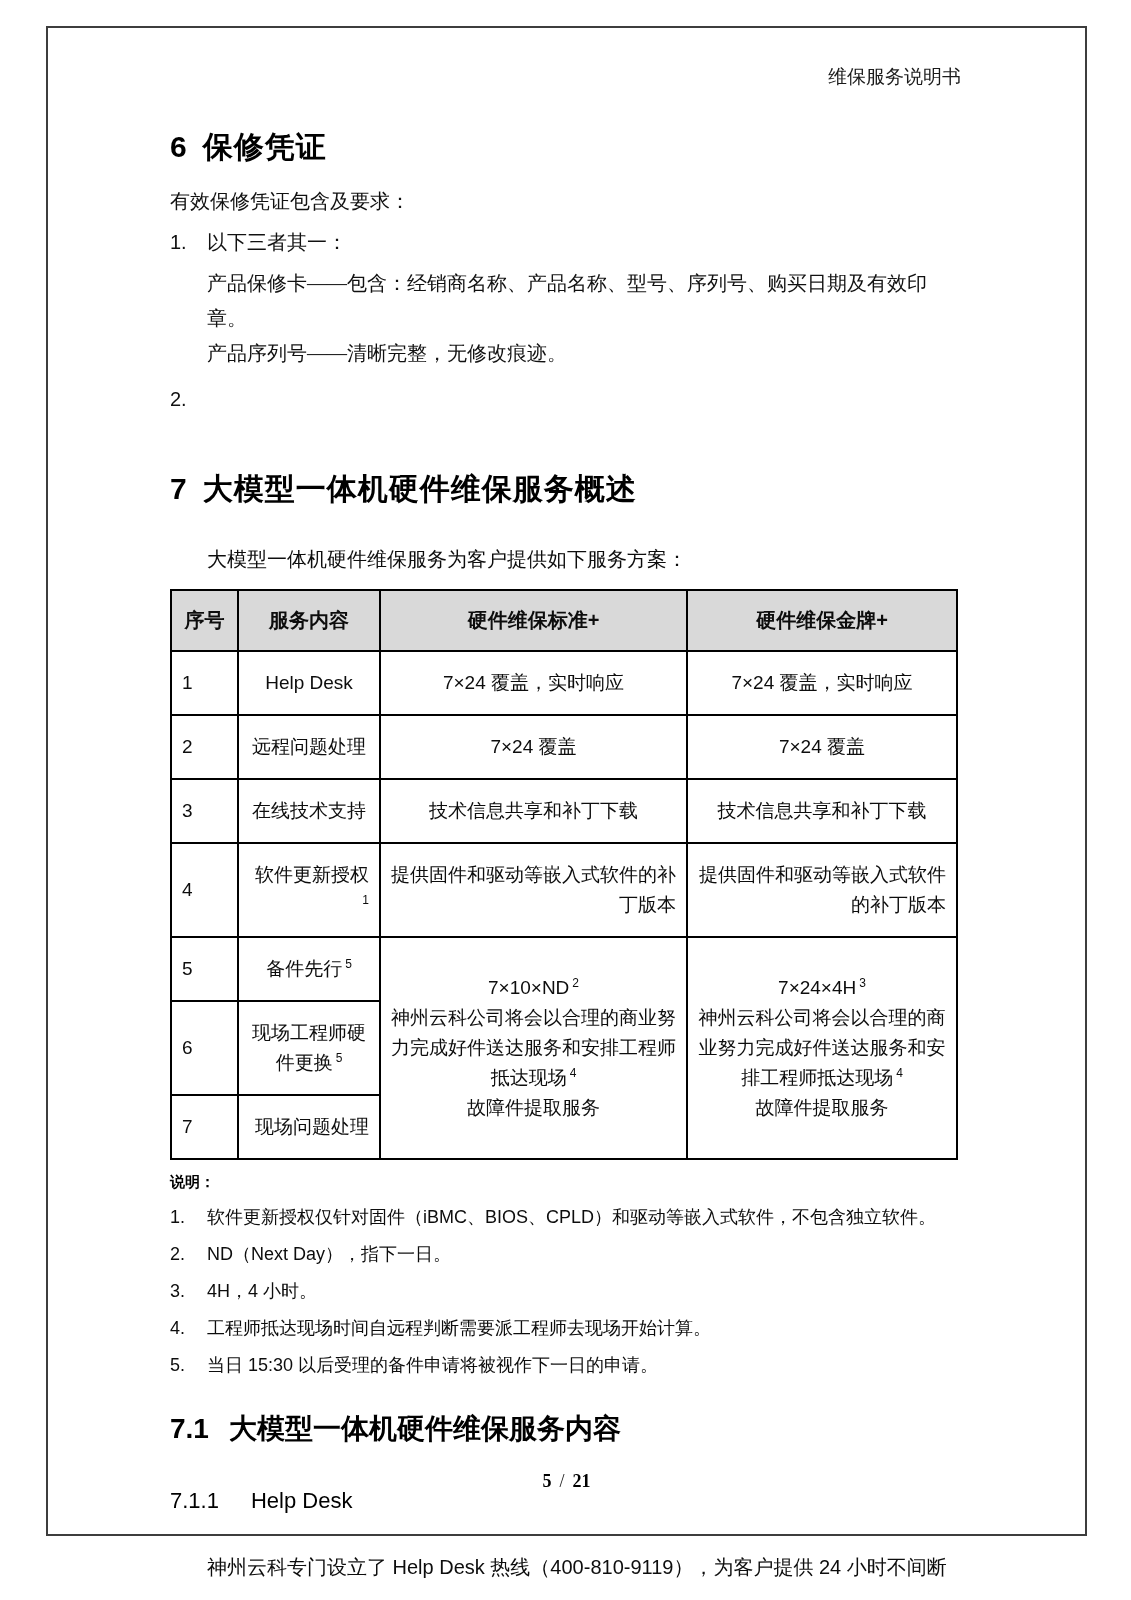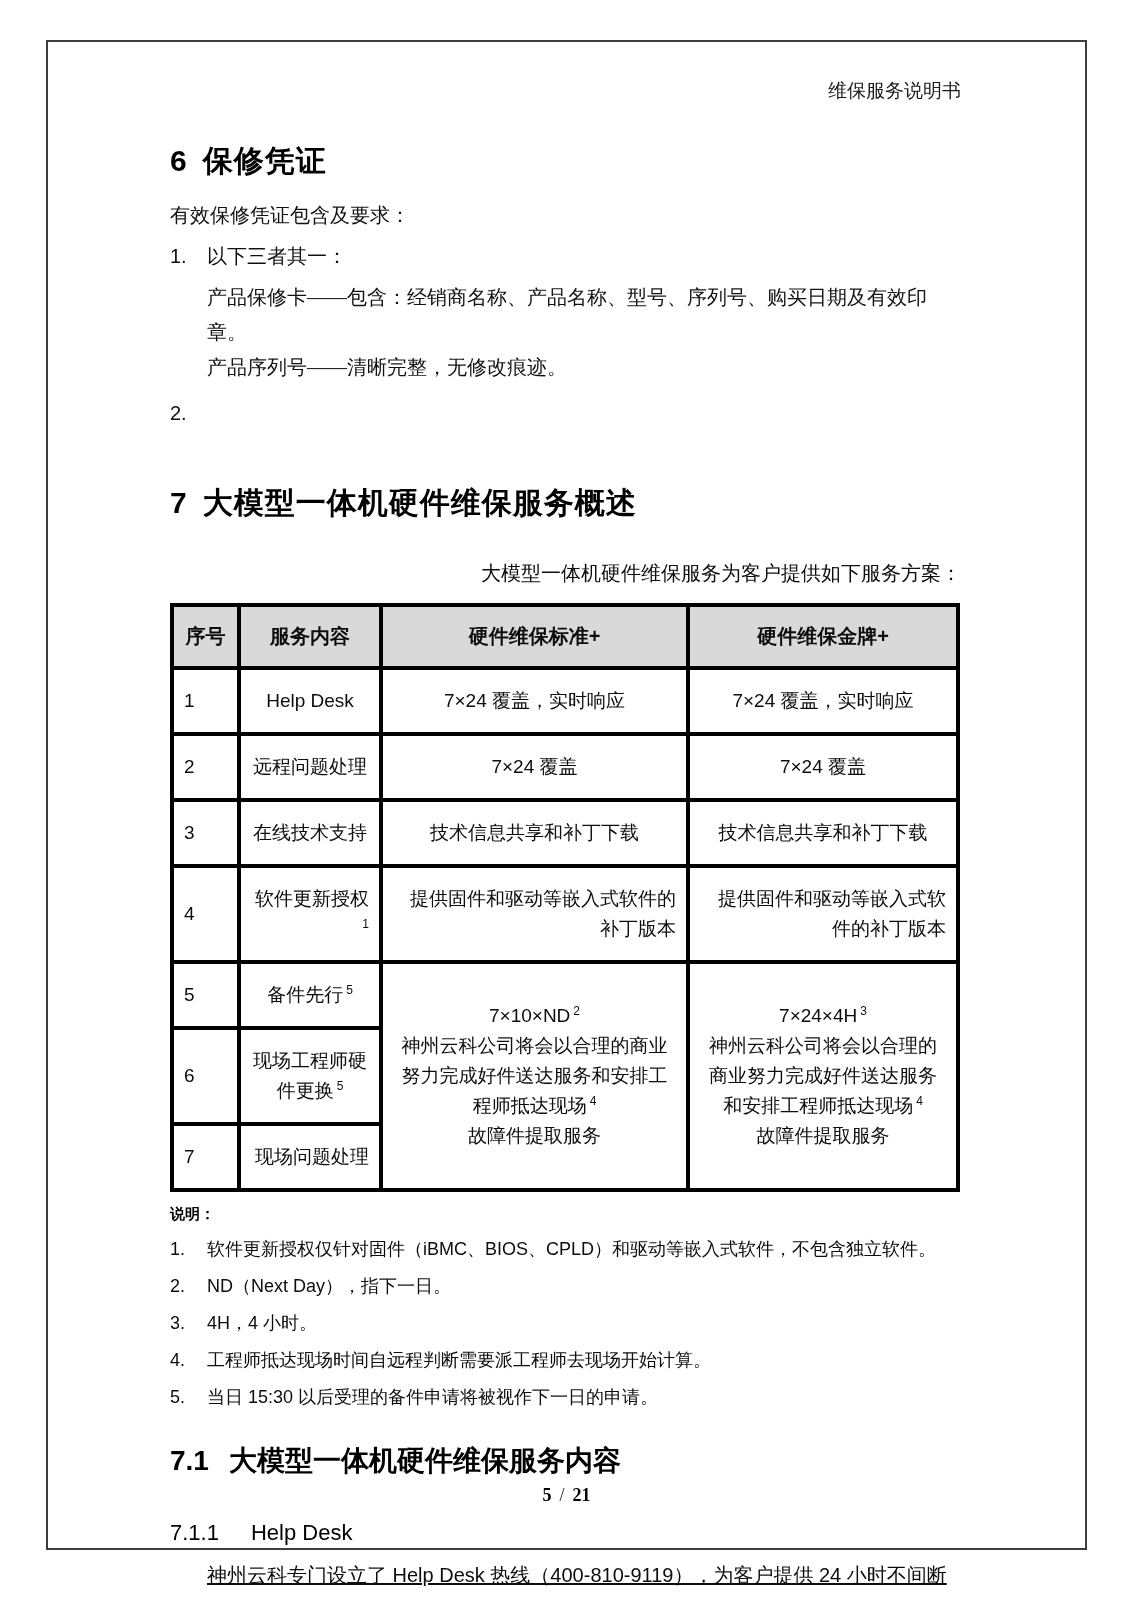--- a/index.html
+++ b/index.html
@@ -3,21 +3,21 @@
 <meta charset="utf-8">
 <style>
   * { margin: 0; padding: 0; box-sizing: border-box; }
   html, body { background: #ffffff; }
   body {
     width: 1131px; height: 1600px; position: relative;
     font-family: "Liberation Sans", "DejaVu Sans", sans-serif;
     color: #000;
   }
   .sheet {
-    position: absolute; left: 46px; top: 40px;
+    position: absolute; left: 46px; top: 26px;
     width: 1041px; height: 1510px;
     border: 2px solid #3d3d3d;
     background: #fff;
   }
   .content { padding: 0 124px 0 122px; }
 
   .doc-header {
     margin-top: 36px; text-align: right;
     font-family: "Liberation Serif", "DejaVu Serif", serif;
     font-size: 19px; color: #1a1a1a;
@@ -30,31 +30,31 @@
     margin-top: 20px;
     font-family: "Liberation Serif", "DejaVu Serif", serif;
     font-size: 20px; line-height: 26px; color: #111;
   }
   .olist { font-family: "Liberation Serif", "DejaVu Serif", serif; font-size: 20px; color: #111; }
   .olist-row { display: flex; margin-top: 15px; line-height: 26px; }
   .olist-marker { width: 37px; flex: 0 0 37px; font-family: "Liberation Sans", sans-serif; }
   .sub-par { margin-left: 37px; margin-top: 11px; line-height: 35px; }
 
   .h7 { margin-top: 57px; }
-  .intro7 { margin-top: 36px; font-size: 20px; line-height: 27px; text-indent: 37px; font-family: "Liberation Sans", sans-serif; color: #0d0d0d; text-align: right; }
+  .intro7 { margin-top: 36px; font-size: 20px; line-height: 27px; text-indent: 37px; font-family: "Liberation Sans", sans-serif; color: #0d0d0d; }
 
   table.svc {
     margin-top: 16px; border-collapse: collapse; table-layout: fixed;
     width: 786px; font-size: 19px; color: #0d0d0d;
   }
   table.svc col.c1 { width: 67px; }
   table.svc col.c2 { width: 142px; }
   table.svc col.c3 { width: 307px; }
   table.svc col.c4 { width: 270px; }
-  table.svc th, table.svc td { border: 4px solid #000000; padding: 16px 10px; }
+  table.svc th, table.svc td { border: 2px solid #000000; padding: 16px 10px; }
   table.svc th {
     background: #d9d9d9; font-weight: bold; text-align: center;
     height: 50px; font-size: 20px;
   }
   table.svc td { text-align: center; vertical-align: middle; line-height: 30px; }
   table.svc td.num { text-align: left; }
   tr.r1 td, tr.r2 td, tr.r3 td { height: 47px; }
   tr.r4 td { height: 67px; text-align: right; }
   tr.r5 td { height: 47px; }
   tr.r6 td { height: 67px; }
@@ -64,21 +64,21 @@
 
   .notes-title { margin-top: 13px; font-size: 15px; font-weight: bold; }
   .notes { font-size: 18px; color: #0d0d0d; }
   .note-row { display: flex; margin-top: 14px; line-height: 23px; }
   .note-marker { width: 37px; flex: 0 0 37px; }
 
   .h-level2 { margin-top: 33px; font-size: 28px; font-weight: bold; }
   .h-level2 .h-num { margin-right: 20px; text-align: right; }
   .h-level3 { margin-top: 40px; font-size: 22px; font-weight: normal; }
   .h-level3 .h-num { margin-right: 32px; text-align: center; }
-  .body-par { margin-top: 16px; font-size: 20px; line-height: 27px; text-indent: 37px; color: #0d0d0d; text-decoration: underline; }
+  .body-par { margin-top: 40px; font-size: 20px; line-height: 27px; text-indent: 37px; color: #0d0d0d; }
 
   .doc-footer {
     position: absolute; left: 0; right: 0; bottom: 42px;
     text-align: center;
     font-family: "Liberation Serif", "DejaVu Serif", serif;
     font-size: 18px; font-weight: bold;
   }
   .doc-footer .sep { font-weight: normal; margin: 0 8px; color: #222; }
 </style>
 </head>

